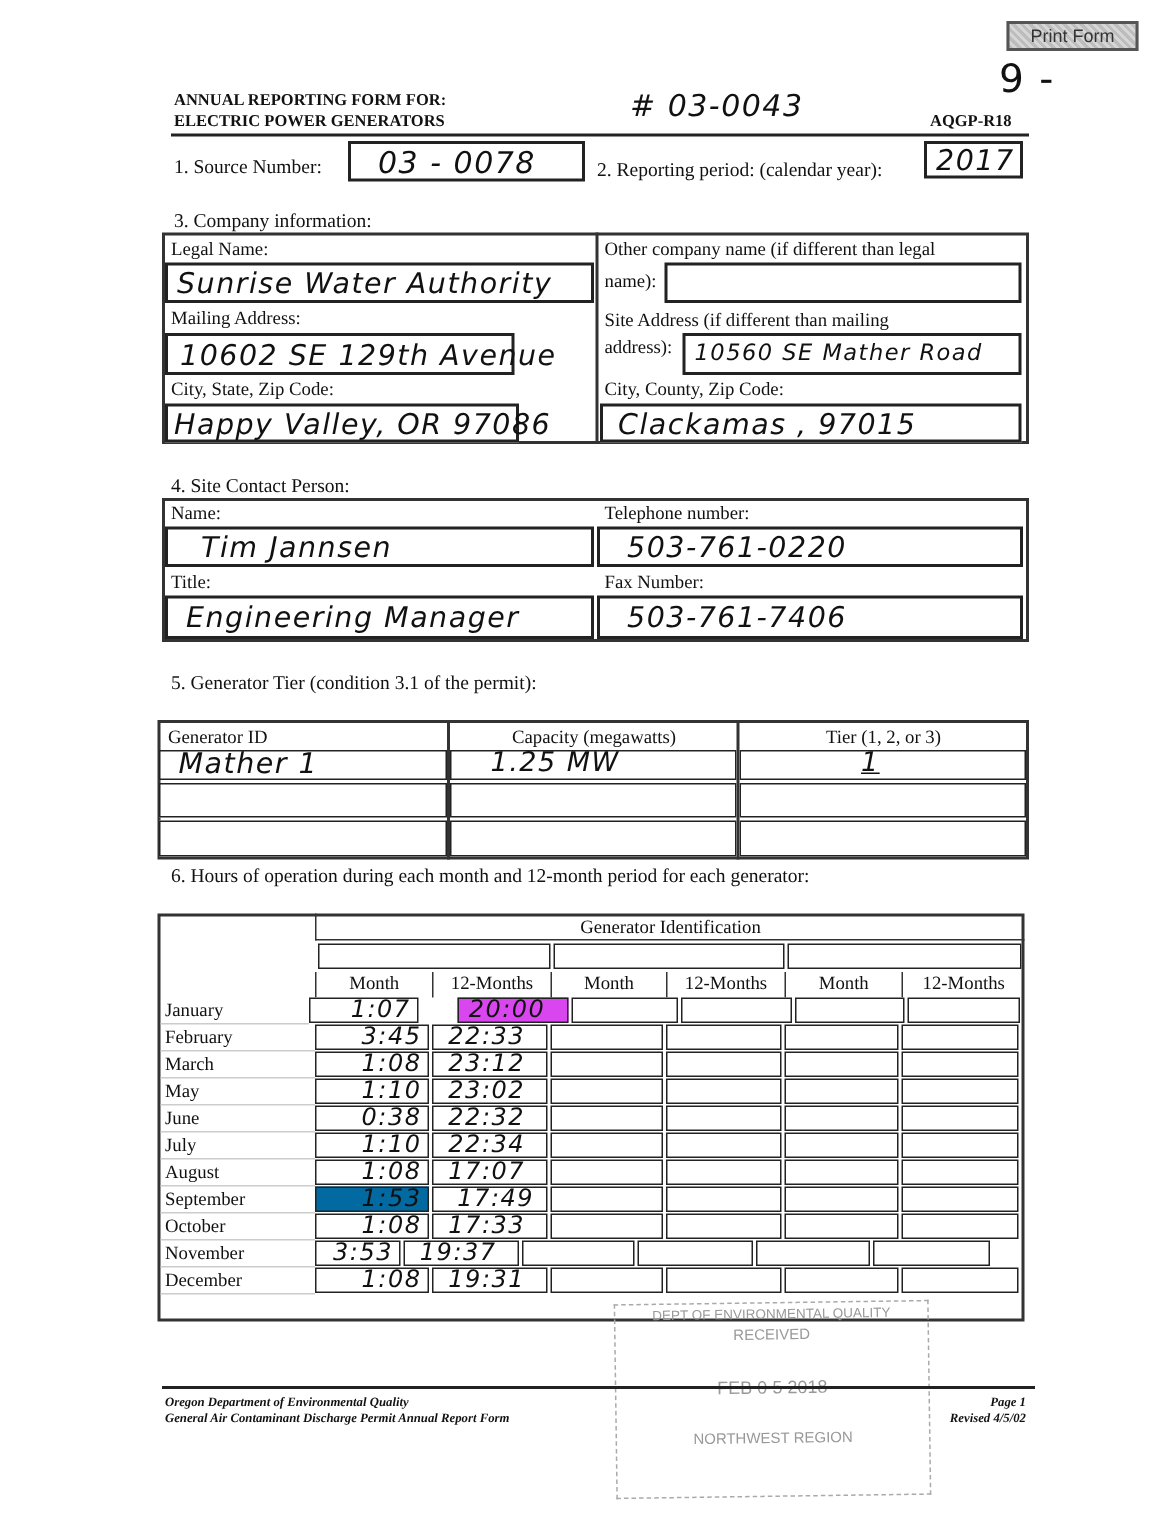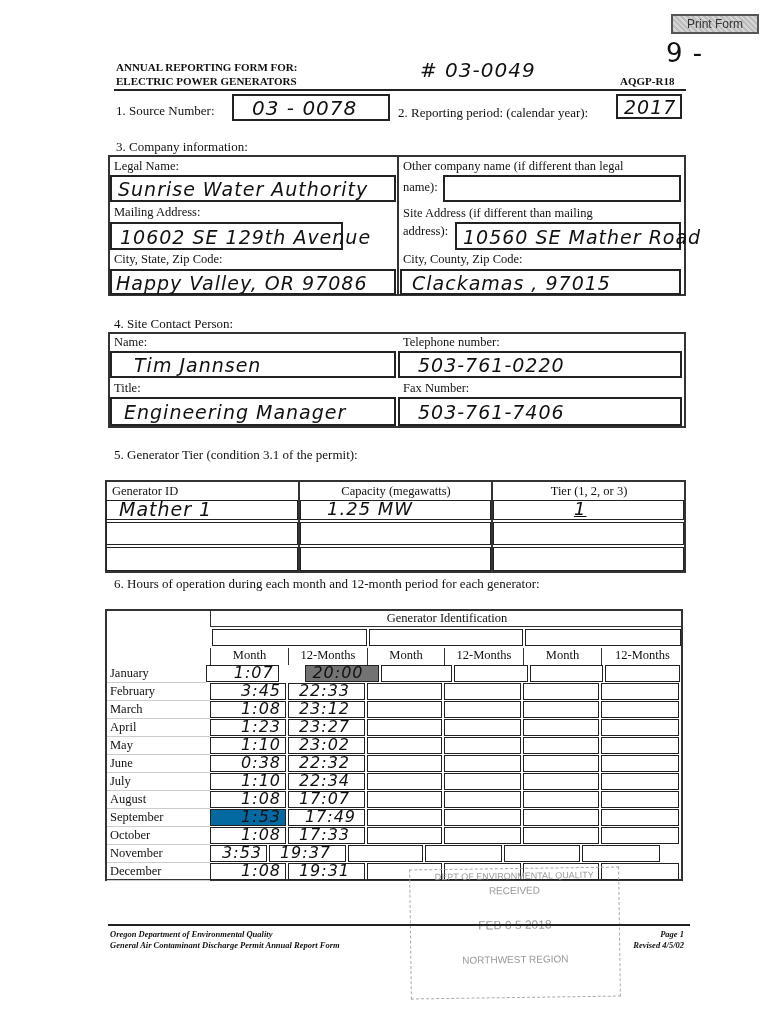--- a/index.html
+++ b/index.html
@@ -31,21 +31,21 @@
 <body>
 
 <div class="print-btn">Print Form</div>
 
 <div class="abs hand" style="left:666px;top:38px;font-size:26px;font-style:normal;">9 -</div>
 
 <div class="abs title-block">
   <div>ANNUAL REPORTING FORM FOR:</div>
   <div>ELECTRIC POWER GENERATORS</div>
 </div>
-<div class="abs hand" style="left:420px;top:58px;font-size:20px;"># 03-0049</div>
+<div class="abs hand" style="left:420px;top:58px;font-size:20px;"># 03-0043</div>
 <div class="abs form-code">AQGP-R18</div>
 <div class="abs hdr-rule"></div>
 
 <div class="abs lbl" style="left:116px;top:103px;">1.  Source Number:</div>
 <div class="box" style="left:232px;top:94px;width:158px;height:27px;">
   <span class="abs hand" style="left:18px;top:0px;font-size:20px;">03 - 0078</span>
 </div>
 <div class="abs lbl" style="left:398px;top:105px;">2.  Reporting period: (calendar year):</div>
 <div class="box" style="left:616px;top:94px;width:66px;height:25px;">
   <span class="abs hand" style="left:6px;top:0px;font-size:19px;">2017</span>
@@ -65,25 +65,25 @@
   <span class="abs hand" style="left:6px;top:1px;font-size:19px;"></span>
 </div>
 
 <div class="cell-lbl" style="left:114px;top:205px;">Mailing Address:</div>
 <div class="box" style="left:110px;top:222px;width:233px;height:28px;">
   <span class="abs hand" style="left:8px;top:2px;font-size:19px;white-space:nowrap;">10602 SE 129th Avenue</span>
 </div>
 <div class="cell-lbl" style="left:403px;top:206px;">Site Address (if different than mailing</div>
 <div class="cell-lbl" style="left:403px;top:224px;">address):</div>
 <div class="box" style="left:455px;top:222px;width:226px;height:28px;">
-  <span class="abs hand" style="left:6px;top:2px;font-size:19px;white-space:nowrap;">10560 SE Mather Road</span>
+  <span class="abs hand" style="left:6px;top:2px;font-size:15px;white-space:nowrap;">10560 SE Mather Road</span>
 </div>
 
 <div class="cell-lbl" style="left:114px;top:252px;">City, State, Zip Code:</div>
-<div class="box" style="left:110px;top:269px;width:286px;height:26px;">
+<div class="box" style="left:110px;top:269px;width:236px;height:26px;">
   <span class="abs hand" style="left:4px;top:1px;font-size:19px;white-space:nowrap;">Happy Valley, OR 97086</span>
 </div>
 <div class="cell-lbl" style="left:403px;top:252px;">City, County, Zip Code:</div>
 <div class="box" style="left:400px;top:269px;width:281px;height:26px;">
   <span class="abs hand" style="left:10px;top:1px;font-size:19px;white-space:nowrap;">Clackamas ,  97015</span>
 </div>
 
 <div class="abs lbl" style="left:114px;top:316px;">4.  Site Contact Person:</div>
 <div class="outer" style="left:108px;top:332px;width:578px;height:96px;"></div>
 
@@ -149,21 +149,21 @@
   <div style="width:78px;text-align:center;border-left:1.5px solid #333;">Month</div>
   <div style="width:82px;text-align:center;border-left:1.5px solid #333;">12-Months</div>
 </div>
 
 <div class="abs" style="left:107px;top:665px;width:575px;" id="hours-rows">
     <div style="display: flex; height: 18px; margin-bottom: 0px;">
       <div style="width: 103px; font-size: 12.5px; line-height: 17px; padding-left: 3px; border-bottom: 1px solid rgb(204, 204, 204);">January</div>
       <div style="width: 76px; margin-right: 2px; border: 1.5px solid rgb(34, 34, 34); height: 17px; position: relative; background: rgb(255, 255, 255);">
         <span class="hand" style="position: absolute; right: 4px; top: -3px; font-size: 16px;">1:07</span>
       </div>
-      <div style="width: 77px; margin-right: 2px; border: 1.5px solid rgb(34, 34, 34); height: 17px; position: relative; background: #737373; margin-left: 24px;">
+      <div style="width: 77px; margin-right: 2px; border: 1.5px solid rgb(34, 34, 34); height: 17px; position: relative; background: #d946ef; margin-left: 24px;">
         <span class="hand" style="position: absolute; right: 14px; top: -3px; font-size: 16px;">20:00</span>
       </div>
       <div style="width: 75px; margin-right: 2px; border: 1.5px solid rgb(34, 34, 34); height: 17px; position: relative; background: rgb(255, 255, 255);"></div>
       <div style="width: 77px; margin-right: 2px; border: 1.5px solid rgb(34, 34, 34); height: 17px; position: relative; background: rgb(255, 255, 255);"></div>
       <div style="width: 76px; margin-right: 2px; border: 1.5px solid rgb(34, 34, 34); height: 17px; position: relative; background: rgb(255, 255, 255);"></div>
       <div style="width: 78px; margin-right: 2px; border: 1.5px solid rgb(34, 34, 34); height: 17px; position: relative; background: rgb(255, 255, 255);"></div>
     </div>
     <div style="display: flex; height: 18px; margin-bottom: 0px;">
       <div style="width: 103px; font-size: 12.5px; line-height: 17px; padding-left: 3px; border-bottom: 1px solid rgb(204, 204, 204);">February</div>
       <div style="width: 76px; margin-right: 2px; border: 1.5px solid rgb(34, 34, 34); height: 17px; position: relative; background: rgb(255, 255, 255);">
@@ -177,33 +177,20 @@
       <div style="width: 76px; margin-right: 2px; border: 1.5px solid rgb(34, 34, 34); height: 17px; position: relative; background: rgb(255, 255, 255);"></div>
       <div style="width: 78px; margin-right: 2px; border: 1.5px solid rgb(34, 34, 34); height: 17px; position: relative; background: rgb(255, 255, 255);"></div>
     </div>
     <div style="display: flex; height: 18px; margin-bottom: 0px;">
       <div style="width: 103px; font-size: 12.5px; line-height: 17px; padding-left: 3px; border-bottom: 1px solid rgb(204, 204, 204);">March</div>
       <div style="width: 76px; margin-right: 2px; border: 1.5px solid rgb(34, 34, 34); height: 17px; position: relative; background: rgb(255, 255, 255);">
         <span class="hand" style="position: absolute; right: 4px; top: -3px; font-size: 16px;">1:08</span>
       </div>
       <div style="width: 77px; margin-right: 2px; border: 1.5px solid rgb(34, 34, 34); height: 17px; position: relative; background: rgb(255, 255, 255);">
         <span class="hand" style="position: absolute; right: 14px; top: -3px; font-size: 16px;">23:12</span>
-      </div>
-      <div style="width: 75px; margin-right: 2px; border: 1.5px solid rgb(34, 34, 34); height: 17px; position: relative; background: rgb(255, 255, 255);"></div>
-      <div style="width: 77px; margin-right: 2px; border: 1.5px solid rgb(34, 34, 34); height: 17px; position: relative; background: rgb(255, 255, 255);"></div>
-      <div style="width: 76px; margin-right: 2px; border: 1.5px solid rgb(34, 34, 34); height: 17px; position: relative; background: rgb(255, 255, 255);"></div>
-      <div style="width: 78px; margin-right: 2px; border: 1.5px solid rgb(34, 34, 34); height: 17px; position: relative; background: rgb(255, 255, 255);"></div>
-    </div>
-    <div style="display: flex; height: 18px; margin-bottom: 0px;">
-      <div style="width: 103px; font-size: 12.5px; line-height: 17px; padding-left: 3px; border-bottom: 1px solid rgb(204, 204, 204);">April</div>
-      <div style="width: 76px; margin-right: 2px; border: 1.5px solid rgb(34, 34, 34); height: 17px; position: relative; background: rgb(255, 255, 255);">
-        <span class="hand" style="position: absolute; right: 4px; top: -3px; font-size: 16px;">1:23</span>
-      </div>
-      <div style="width: 77px; margin-right: 2px; border: 1.5px solid rgb(34, 34, 34); height: 17px; position: relative; background: rgb(255, 255, 255);">
-        <span class="hand" style="position: absolute; right: 14px; top: -3px; font-size: 16px;">23:27</span>
       </div>
       <div style="width: 75px; margin-right: 2px; border: 1.5px solid rgb(34, 34, 34); height: 17px; position: relative; background: rgb(255, 255, 255);"></div>
       <div style="width: 77px; margin-right: 2px; border: 1.5px solid rgb(34, 34, 34); height: 17px; position: relative; background: rgb(255, 255, 255);"></div>
       <div style="width: 76px; margin-right: 2px; border: 1.5px solid rgb(34, 34, 34); height: 17px; position: relative; background: rgb(255, 255, 255);"></div>
       <div style="width: 78px; margin-right: 2px; border: 1.5px solid rgb(34, 34, 34); height: 17px; position: relative; background: rgb(255, 255, 255);"></div>
     </div>
     <div style="display: flex; height: 18px; margin-bottom: 0px;">
       <div style="width: 103px; font-size: 12.5px; line-height: 17px; padding-left: 3px; border-bottom: 1px solid rgb(204, 204, 204);">May</div>
       <div style="width: 76px; margin-right: 2px; border: 1.5px solid rgb(34, 34, 34); height: 17px; position: relative; background: rgb(255, 255, 255);">
         <span class="hand" style="position: absolute; right: 4px; top: -3px; font-size: 16px;">1:10</span>

